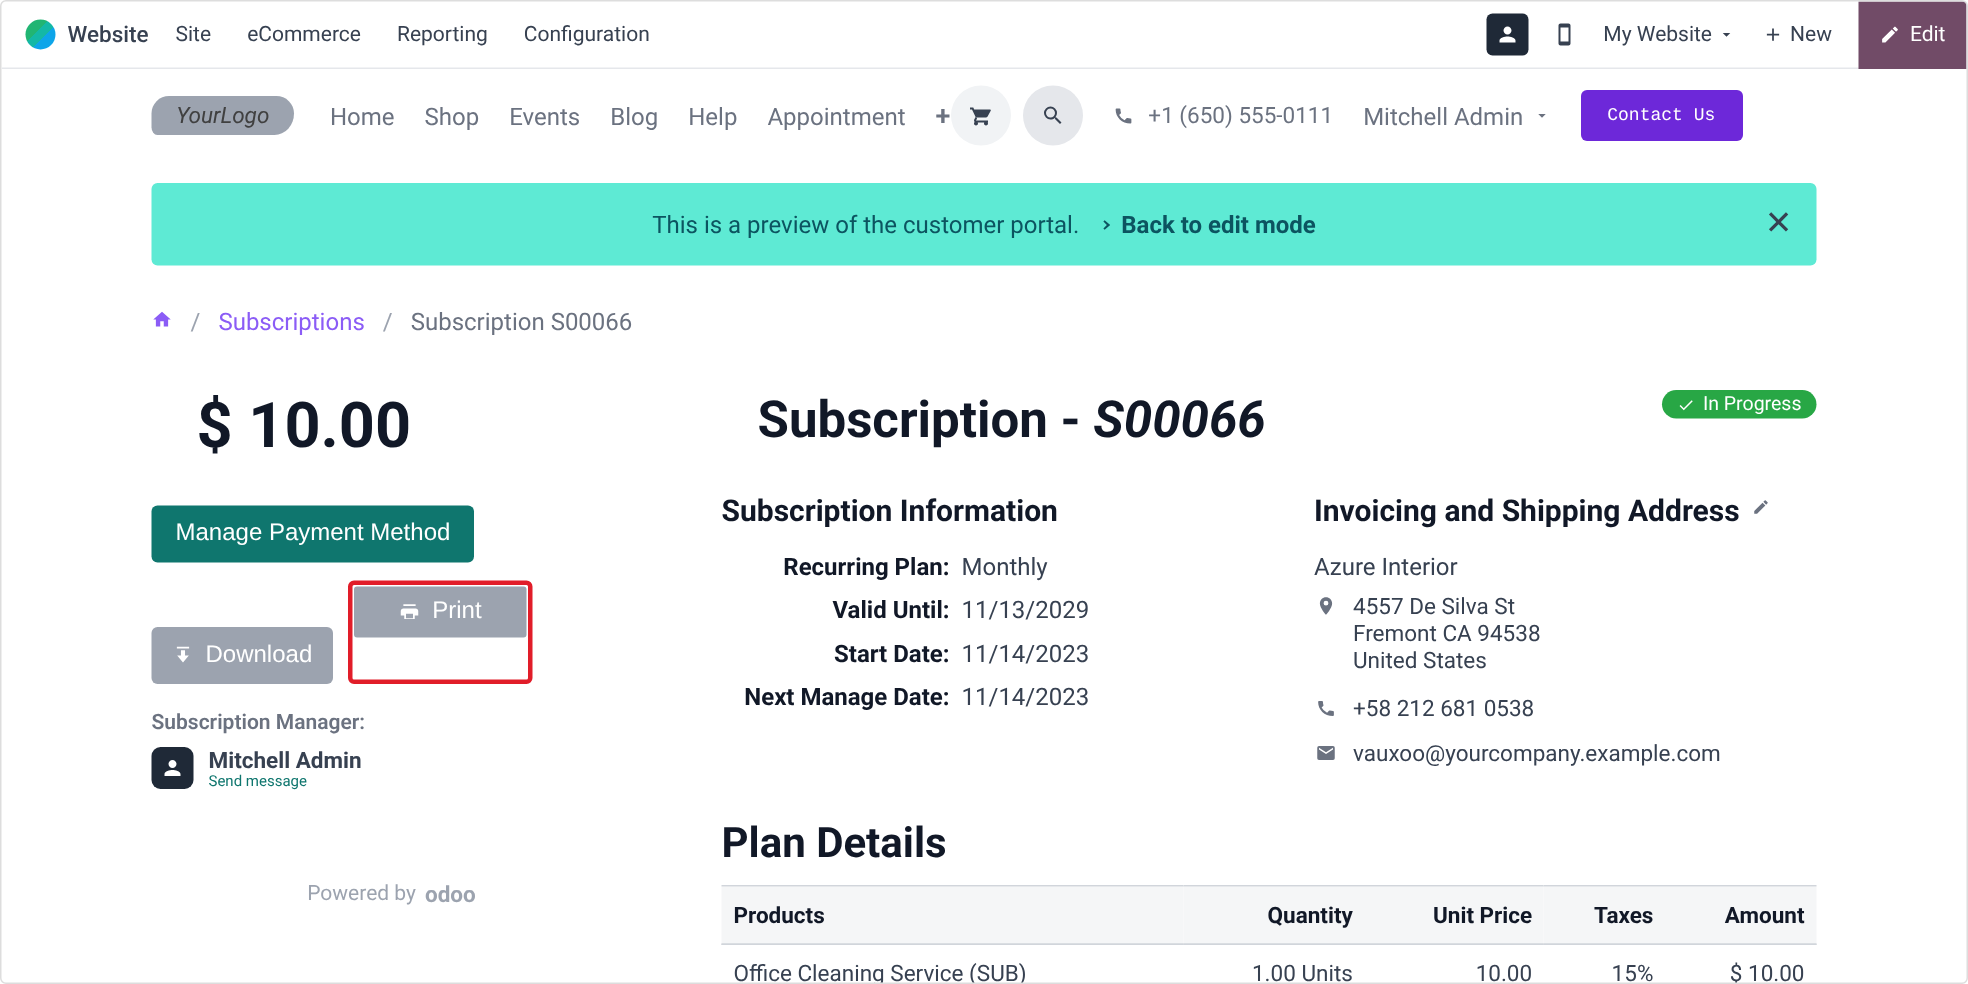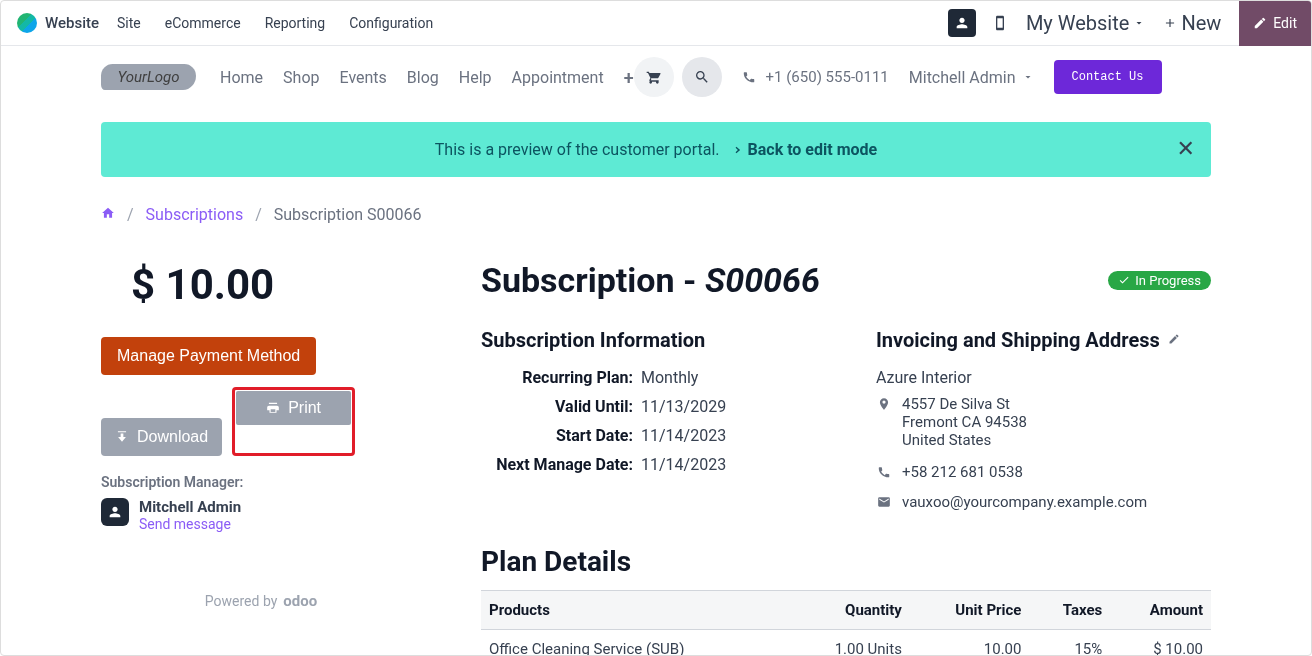--- a/index.html
+++ b/index.html
@@ -5,21 +5,21 @@
 * { box-sizing: border-box; margin: 0; padding: 0; }
 body { font-family: -apple-system, BlinkMacSystemFont, "Segoe UI", Roboto, sans-serif; background: #fff; color: #111827; width: 1312px; height: 656px; overflow: hidden; border: 1px solid #ddd; border-radius: 4px; }
 
 
 .sysbar { display: flex; align-items: center; height: 45px; padding: 0 0 0 16px; font-size: 14px; color: #374151; border-bottom: 1px solid #e5e7eb; }
 .sysbar .brand { display: flex; align-items: center; gap: 8px; font-weight: 500; font-size: 15px; color: #374151; margin-right: 18px; }
 .brand-icon { width: 20px; height: 20px; border-radius: 50%; background: linear-gradient(135deg, #21b573 40%, #14b8a6 40% 60%, #0ea5e9 60%); }
 .sysbar .menuitem { margin-right: 24px; color: #374151; cursor: pointer; }
 .sysbar .spacer { flex: 1; }
 .sysbar .avatar { width: 28px; height: 28px; border-radius: 4px; background: #1f2937; display: flex; align-items: center; justify-content: center; color: #fff; font-size: 16px; margin-right: 16px; }
-.sysbar .right-item { display: flex; align-items: center; margin-right: 18px; cursor: pointer; color: #374151; font-size: 20px; }
+.sysbar .right-item { display: flex; align-items: center; margin-right: 18px; cursor: pointer; color: #374151; font-size: 14px; }
 .edit-btn { background: #714B67; color: #fff; height: 45px; display: flex; align-items: center; padding: 0 14px; gap: 6px; cursor: pointer; font-size: 14px; }
 
 
 .navbar { display: flex; align-items: center; height: 62px; padding: 0 100px; font-size: 16px; color: #374151; }
 .logo { width: 95px; height: 26px; background: #9ca3af; border-radius: 18px 18px 20px 6px / 18px 18px 22px 8px; display: flex; align-items: center; justify-content: center; color: #404040; font-weight: 400; font-size: 15px; font-style: italic; margin-right: 24px; }
 .navbar .navitem { margin-right: 20px; cursor: pointer; color: #6b7280; }
 .navbar .plus-nav { font-size: 18px; font-weight: 600; color: #6b7280; cursor: pointer; }
 .navbar .iconbtn { width: 40px; height: 40px; border-radius: 50%; background: #f1f3f5; display: flex; align-items: center; justify-content: center; margin-right: 8px; cursor: pointer; color: #374151; font-size: 16px; }
 .navbar .phone { display: flex; align-items: center; gap: 10px; color: #6b7280; font-size: 15px; margin-left: 12px; margin-right: 20px; }
 .navbar .user-drop { display: flex; align-items: center; gap: 6px; color: #6b7280; margin-right: 20px; cursor: pointer; }
@@ -35,37 +35,37 @@
 .breadcrumb .sep { color: #9ca3af; }
 .breadcrumb .link { color: #8b5cf6; cursor: pointer; }
 .breadcrumb .current { color: #6b7280; }
 
 
 .main { display: flex; margin: 36px 100px 0; gap: 60px; }
 .left { width: 320px; }
 .right { flex: 1; }
 
 .price { font-size: 42px; font-weight: 700; color: #111827; margin-left: 30px; margin-bottom: 28px; }
-.btn-sec { background: #c2410c; color: #fff; border: none; border-radius: 4px; padding: 10px 16px; font-size: 16px; cursor: pointer; display: inline-flex; align-items: center; gap: 8px; margin-bottom: 12px; }
+.btn-sec { background: #0f766e; color: #fff; border: none; border-radius: 4px; padding: 10px 16px; font-size: 16px; cursor: pointer; display: inline-flex; align-items: center; gap: 8px; margin-bottom: 12px; }
 .btn-row { display: flex; gap: 10px; }
 .btn-dl { background: #9ca3af; color: #fff; border: none; border-radius: 4px; padding: 10px 14px; font-size: 16px; cursor: pointer; display: inline-flex; align-items: center; gap: 8px; margin-top: 31px; }
 .btn-print-wrap { border: 3px solid #e11d29; border-radius: 4px; padding: 1px; }
 .btn-print { background: #9ca3af; color: #fff; border: none; border-radius: 2px; padding: 8px 30px; font-size: 16px; cursor: pointer; display: inline-flex; align-items: center; gap: 8px; }
 
 .mgr-label { font-size: 14px; color: #6b7280; margin-top: 18px; font-weight: 600; }
 .mgr-row { display: flex; align-items: flex-start; gap: 10px; margin-top: 8px; }
 .mgr-avatar { width: 28px; height: 28px; border-radius: 6px; background: #1f2937; display: flex; align-items: center; justify-content: center; color: #fff; font-size: 15px; }
 .mgr-name { font-weight: 700; color: #374151; font-size: 15px; }
-.mgr-send { font-size: 14px; color: #8b5cf6; cursor: pointer; }
+.mgr-send { font-size: 10px; color: #0f766e; cursor: pointer; }
 
 .powered { margin-top: 60px; text-align: center; color: #9ca3af; font-size: 14px; display: flex; align-items: center; justify-content: center; gap: 6px; }
 .odoo-logo { font-weight: 700; color: #9ca3af; font-size: 15px; }
 
 
-.title-row { display: flex; align-items: center; justify-content: space-between; }
+.title-row { display: flex; align-items: flex-start; justify-content: space-between; margin-left: 24px; }
 .sub-title { font-size: 34px; font-weight: 700; color: #111827; }
 .sub-title .ref { font-style: italic; font-weight: 700; }
 .badge { background: #28a745; color: #fff; border-radius: 10px; padding: 2px 10px; font-size: 13px; display: inline-flex; align-items: center; gap: 5px; }
 
 .info-row { display: flex; gap: 60px; margin-top: 28px; }
 .info-col { flex: 1; }
 .section-h { font-size: 20px; font-weight: 700; color: #111827; margin-bottom: 16px; display: flex; align-items: center; gap: 8px; }
 .kv { display: flex; margin-bottom: 10px; font-size: 16px; }
 .kv .k { width: 160px; text-align: right; font-weight: 700; color: #111827; padding-right: 8px; }
 .kv .v { color: #374151; }

